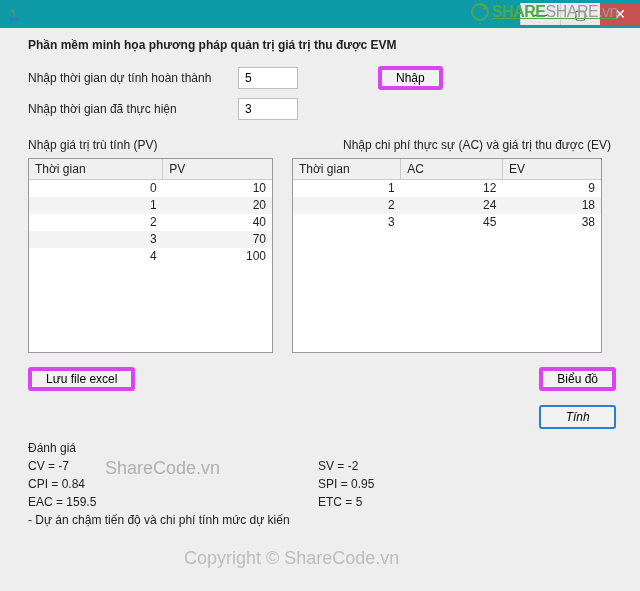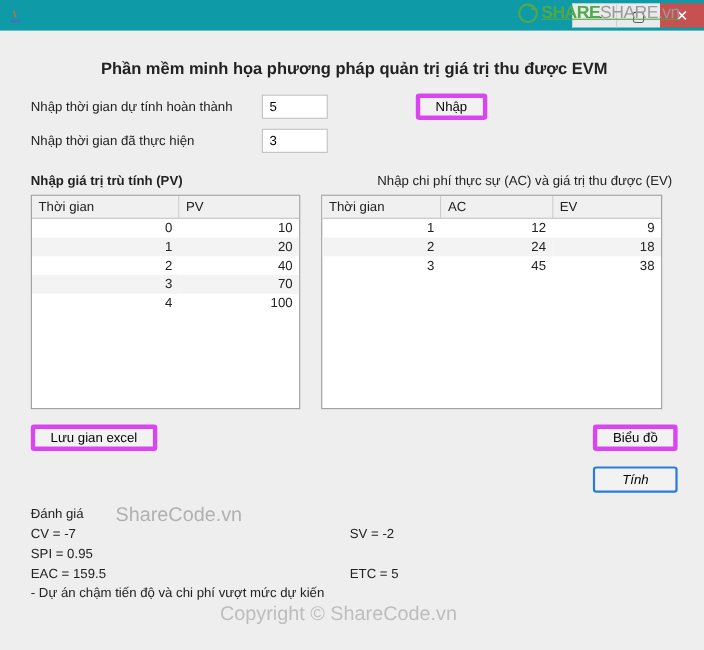--- a/index.html
+++ b/index.html
@@ -36,24 +36,23 @@
       font-size: 13px;
     }
     .win-btn.close { background: #c75050; color: #fff; font-size: 14px; border-left: none;}
     .content {
       padding: 8px 24px 8px 28px;
       background: #eeeeee;
       height: calc(100% - 28px);
       position: relative;
     }
     .app-title {
-      text-align: center;
       font-weight: bold;
-      font-size: 15px;
-      margin: 18px 0 14px 0;
+      font-size: 12px;
+      margin: 2px 0 14px 0;
     }
     .form-row { display: flex; align-items: center; gap: 10px; margin-bottom: 8px; }
     .form-row .lbl { width: 200px; }
     .txt {
       width: 60px; height: 22px;
       border: 1px solid #bfbfbf;
       background: #fff;
       padding: 2px 6px;
       font-family: inherit;
       font-size: 12px;
@@ -71,21 +70,21 @@
     .btn.primary {
       border: 2px solid #2b7bd9;
       font-style: italic;
     }
     .section-labels {
       display: flex;
       gap: 70px;
       margin-top: 18px;
       margin-bottom: 6px;
     }
-    .section-labels .left { width: 245px; font-weight: bold; }
+    .section-labels .left { width: 245px; }
     .tables {
       display: flex;
       gap: 19px;
     }
     .tbl-wrap {
       border: 1px solid #999;
       background: #fff;
       overflow: hidden;
     }
     .tbl-wrap.left { width: 245px; height: 195px; }
@@ -121,21 +120,21 @@
     .eval-row .col { width: 290px; }
     .watermark1 {
       position: absolute;
       top: 430px; left: 105px;
       font-size: 18px;
       color: rgba(170,170,170,0.9);
       pointer-events: none;
     }
     .watermark2 {
       position: absolute;
-      top: 520px; left: 200px;
+      top: 520px; left: 184px;
       font-size: 18px;
       color: rgba(150,150,150,0.55);
       pointer-events: none;
     }
     .sharecode-logo {
       position: absolute;
       top: 2px; right: 22px;
       font-size: 16px;
       font-weight: bold;
       color: #4fa84a;
@@ -253,38 +252,39 @@
               <td>3</td>
               <td>45</td>
               <td>38</td>
             </tr>
           </tbody>
       </table>
     </div>
   </div>
 
   <div class="bottom-buttons">
-    <button class="btn">Lưu gian excel</button>
+    <button class="btn">Lưu file excel</button>
     <div class="right">
       <button class="btn">Biểu đồ</button>
       <button class="btn primary">Tính</button>
     </div>
   </div>
 
   <div class="eval">
     <div>Đánh giá</div>
     <div class="eval-row">
       <div class="col">CV = -7</div>
       <div>SV = -2</div>
     </div>
     <div class="eval-row">
+      <div class="col">CPI = 0.84</div>
       <div>SPI = 0.95</div>
     </div>
     <div class="eval-row">
       <div class="col">EAC = 159.5</div>
       <div>ETC = 5</div>
     </div>
-    <div>- Dự án chậm tiến độ và chi phí vượt mức dự kiến</div>
+    <div>- Dự án chậm tiến độ và chi phí tính mức dự kiến</div>
   </div>
 
   <div class="watermark1">ShareCode.vn</div>
   <div class="watermark2">Copyright © ShareCode.vn</div>
 </div>
 
 </body></html>

